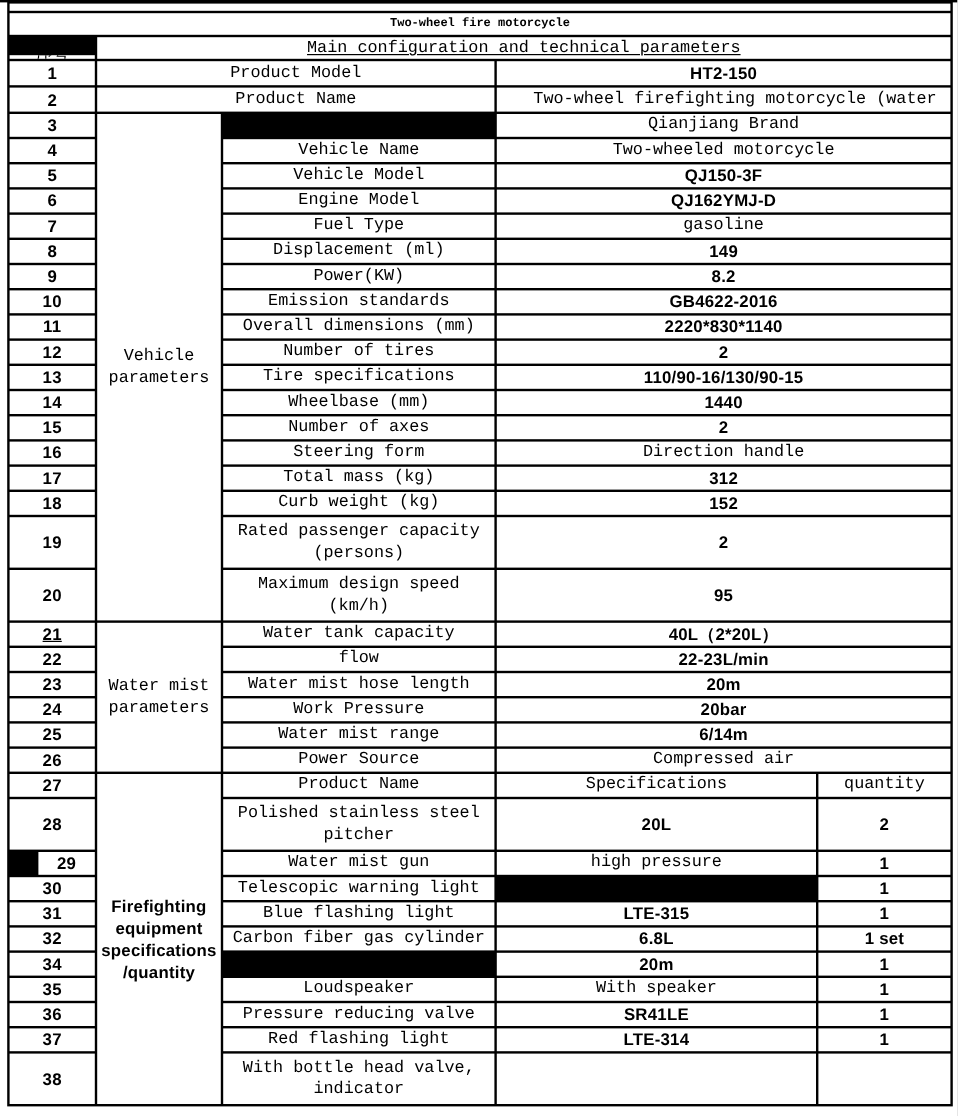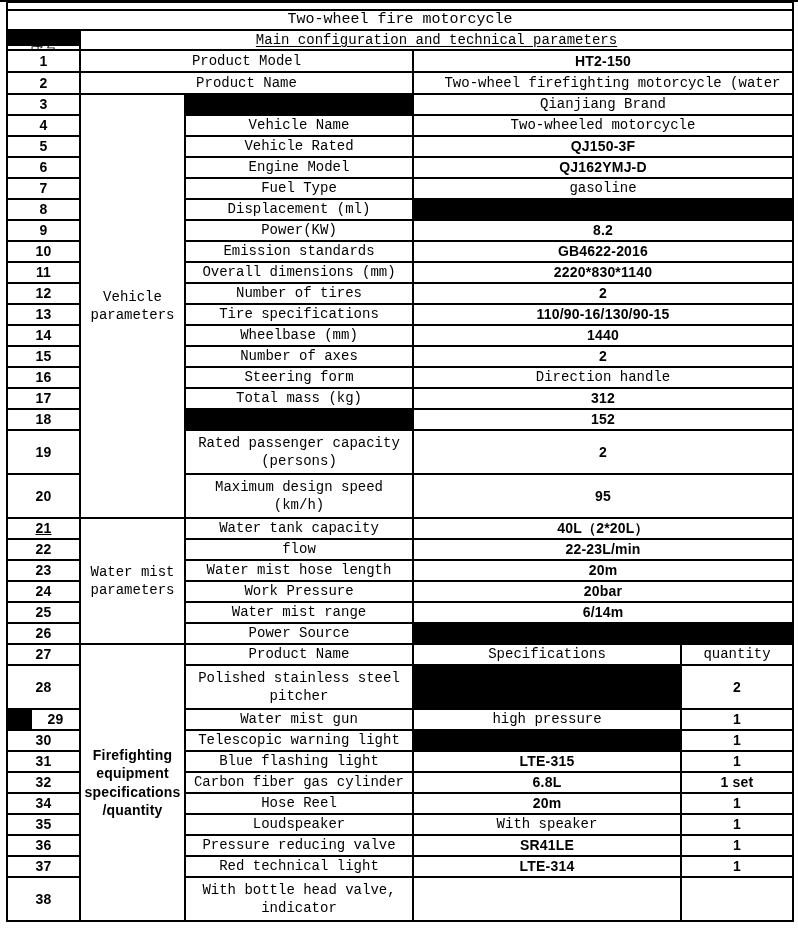--- a/index.html
+++ b/index.html
@@ -32,21 +32,21 @@
     line-height:1.3;
     white-space:pre-line;
     overflow:hidden;
     color:#000000;
   }
   .sans {
     font-family:"Liberation Sans", sans-serif;
     font-weight:600;
     letter-spacing:0.2px;
   }
-  .title-cell { font-size:15px; }
+  .title-cell { font-size:10px;font-weight:bold; }
   .underline { text-decoration:underline; text-underline-offset:2px; }
 </style>
 </head>
 <body>
 
 <div class="sheet">
   <div class="topline"></div>
   <div class="grid" id="grid" style="grid-template-rows: 6px 18px 18px 20px 20px 19px 19px 19px 19px 19px 19px 19px 19px 19px 19px 19px 19px 19px 19px 19px 19px 42px 42px 19px 19px 19px 19px 19px 19px 19px 42px 19px 19px 19px 19px 19px 19px 19px 19px 42px;">
       <div class="cell" style="grid-area: 1 / 1 / auto / -1;"></div>
       <div class="cell title-cell" style="grid-area: 2 / 1 / auto / -1;">Two-wheel fire motorcycle</div>
@@ -57,30 +57,31 @@
       <div class="cell sans" style="grid-area: 4 / 4 / auto / -1;">HT2-150</div>
       <div class="cell sans" style="grid-area: 5 / 1;">2</div>
       <div class="cell" style="grid-area: 5 / 2 / auto / 4;">Product Name</div>
       <div class="cell" style="grid-area: 5 / 4 / auto / -1; padding-left: 19px;">Two-wheel firefighting motorcycle (water</div>
       <div class="cell sans" style="grid-area: 6 / 1;">3</div>
       <div class="cell" style="grid-area: 6 / 4 / auto / -1;">Qianjiang Brand</div>
       <div class="cell sans" style="grid-area: 7 / 1;">4</div>
       <div class="cell" style="grid-area: 7 / 3;">Vehicle Name</div>
       <div class="cell" style="grid-area: 7 / 4 / auto / -1;">Two-wheeled motorcycle</div>
       <div class="cell sans" style="grid-area: 8 / 1;">5</div>
-      <div class="cell" style="grid-area: 8 / 3;">Vehicle Rated</div>
+      <div class="cell" style="grid-area: 8 / 3;">Vehicle Model</div>
       <div class="cell sans" style="grid-area: 8 / 4 / auto / -1;">QJ150-3F</div>
       <div class="cell sans" style="grid-area: 9 / 1;">6</div>
       <div class="cell" style="grid-area: 9 / 3;">Engine Model</div>
       <div class="cell sans" style="grid-area: 9 / 4 / auto / -1;">QJ162YMJ-D</div>
       <div class="cell sans" style="grid-area: 10 / 1;">7</div>
       <div class="cell" style="grid-area: 10 / 3;">Fuel Type</div>
       <div class="cell" style="grid-area: 10 / 4 / auto / -1;">gasoline</div>
       <div class="cell sans" style="grid-area: 11 / 1;">8</div>
       <div class="cell" style="grid-area: 11 / 3;">Displacement (ml)</div>
+      <div class="cell sans" style="grid-area: 11 / 4 / auto / -1;">149</div>
       <div class="cell sans" style="grid-area: 12 / 1;">9</div>
       <div class="cell" style="grid-area: 12 / 3;">Power(KW)</div>
       <div class="cell sans" style="grid-area: 12 / 4 / auto / -1;">8.2</div>
       <div class="cell sans" style="grid-area: 13 / 1;">10</div>
       <div class="cell" style="grid-area: 13 / 3;">Emission standards</div>
       <div class="cell sans" style="grid-area: 13 / 4 / auto / -1;">GB4622-2016</div>
       <div class="cell sans" style="grid-area: 14 / 1;">11</div>
       <div class="cell" style="grid-area: 14 / 3;">Overall dimensions (mm)</div>
       <div class="cell sans" style="grid-area: 14 / 4 / auto / -1;">2220*830*1140</div>
       <div class="cell sans" style="grid-area: 15 / 1;">12</div>
@@ -95,20 +96,21 @@
       <div class="cell sans" style="grid-area: 18 / 1;">15</div>
       <div class="cell" style="grid-area: 18 / 3;">Number of axes</div>
       <div class="cell sans" style="grid-area: 18 / 4 / auto / -1;">2</div>
       <div class="cell sans" style="grid-area: 19 / 1;">16</div>
       <div class="cell" style="grid-area: 19 / 3;">Steering form</div>
       <div class="cell" style="grid-area: 19 / 4 / auto / -1;">Direction handle</div>
       <div class="cell sans" style="grid-area: 20 / 1;">17</div>
       <div class="cell" style="grid-area: 20 / 3;">Total mass (kg)</div>
       <div class="cell sans" style="grid-area: 20 / 4 / auto / -1;">312</div>
       <div class="cell sans" style="grid-area: 21 / 1;">18</div>
+      <div class="cell" style="grid-area: 21 / 3;">Curb weight (kg)</div>
       <div class="cell sans" style="grid-area: 21 / 4 / auto / -1;">152</div>
       <div class="cell sans" style="grid-area: 22 / 1;">19</div>
       <div class="cell" style="grid-area: 22 / 3;">Rated passenger capacity
 (persons)</div>
       <div class="cell sans" style="grid-area: 22 / 4 / auto / -1;">2</div>
       <div class="cell sans" style="grid-area: 23 / 1;">20</div>
       <div class="cell" style="grid-area: 23 / 3;">Maximum design speed
 (km/h)</div>
       <div class="cell sans" style="grid-area: 23 / 4 / auto / -1;">95</div>
       <div class="cell sans" style="grid-area: 24 / 1; text-decoration: underline;">21</div>
@@ -121,57 +123,58 @@
       <div class="cell" style="grid-area: 26 / 3;">Water mist hose length</div>
       <div class="cell sans" style="grid-area: 26 / 4 / auto / -1;">20m</div>
       <div class="cell sans" style="grid-area: 27 / 1;">24</div>
       <div class="cell" style="grid-area: 27 / 3;">Work Pressure</div>
       <div class="cell sans" style="grid-area: 27 / 4 / auto / -1;">20bar</div>
       <div class="cell sans" style="grid-area: 28 / 1;">25</div>
       <div class="cell" style="grid-area: 28 / 3;">Water mist range</div>
       <div class="cell sans" style="grid-area: 28 / 4 / auto / -1;">6/14m</div>
       <div class="cell sans" style="grid-area: 29 / 1;">26</div>
       <div class="cell" style="grid-area: 29 / 3;">Power Source</div>
+      <div class="cell" style="grid-area: 29 / 4 / auto / -1;">Compressed air</div>
       <div class="cell sans" style="grid-area: 30 / 1;">27</div>
       <div class="cell" style="grid-area: 30 / 3;">Product Name</div>
       <div class="cell" style="grid-area: 30 / 4;">Specifications</div>
       <div class="cell" style="grid-area: 30 / 5;">quantity</div>
       <div class="cell sans" style="grid-area: 31 / 1;">28</div>
       <div class="cell" style="grid-area: 31 / 3;">Polished stainless steel
 pitcher</div>
+      <div class="cell sans" style="grid-area: 31 / 4;">20L</div>
       <div class="cell sans" style="grid-area: 31 / 5;">2</div>
       <div class="cell sans" style="grid-area: 32 / 1; margin-left: 24px;">29</div>
       <div class="cell" style="grid-area: 32 / 3;">Water mist gun</div>
       <div class="cell" style="grid-area: 32 / 4;">high pressure</div>
       <div class="cell sans" style="grid-area: 32 / 5;">1</div>
       <div class="cell sans" style="grid-area: 33 / 1;">30</div>
       <div class="cell" style="grid-area: 33 / 3;">Telescopic warning light</div>
       <div class="cell sans" style="grid-area: 33 / 5;">1</div>
       <div class="cell sans" style="grid-area: 34 / 1;">31</div>
       <div class="cell" style="grid-area: 34 / 3;">Blue flashing light</div>
       <div class="cell sans" style="grid-area: 34 / 4;">LTE-315</div>
       <div class="cell sans" style="grid-area: 34 / 5;">1</div>
       <div class="cell sans" style="grid-area: 35 / 1;">32</div>
       <div class="cell" style="grid-area: 35 / 3;">Carbon fiber gas cylinder</div>
       <div class="cell sans" style="grid-area: 35 / 4;">6.8L</div>
       <div class="cell sans" style="grid-area: 35 / 5;">1 set</div>
       <div class="cell sans" style="grid-area: 36 / 1;">34</div>
-      <div class="cell" style="grid-area: 36 / 3;">Hose Reel</div>
       <div class="cell sans" style="grid-area: 36 / 4;">20m</div>
       <div class="cell sans" style="grid-area: 36 / 5;">1</div>
       <div class="cell sans" style="grid-area: 37 / 1;">35</div>
       <div class="cell" style="grid-area: 37 / 3;">Loudspeaker</div>
       <div class="cell" style="grid-area: 37 / 4;">With speaker</div>
       <div class="cell sans" style="grid-area: 37 / 5;">1</div>
       <div class="cell sans" style="grid-area: 38 / 1;">36</div>
       <div class="cell" style="grid-area: 38 / 3;">Pressure reducing valve</div>
       <div class="cell sans" style="grid-area: 38 / 4;">SR41LE</div>
       <div class="cell sans" style="grid-area: 38 / 5;">1</div>
       <div class="cell sans" style="grid-area: 39 / 1;">37</div>
-      <div class="cell" style="grid-area: 39 / 3;">Red technical light</div>
+      <div class="cell" style="grid-area: 39 / 3;">Red flashing light</div>
       <div class="cell sans" style="grid-area: 39 / 4;">LTE-314</div>
       <div class="cell sans" style="grid-area: 39 / 5;">1</div>
       <div class="cell sans" style="grid-area: 40 / 1;">38</div>
       <div class="cell" style="grid-area: 40 / 3;">With bottle head valve,
 indicator</div>
       <div class="cell" style="grid-area: 40 / 4;"></div>
       <div class="cell" style="grid-area: 40 / 5;"></div>
       <div class="cell" style="grid-area: 6 / 2 / 24;">Vehicle
 parameters</div>
       <div class="cell" style="grid-area: 24 / 2 / 30;">Water mist

